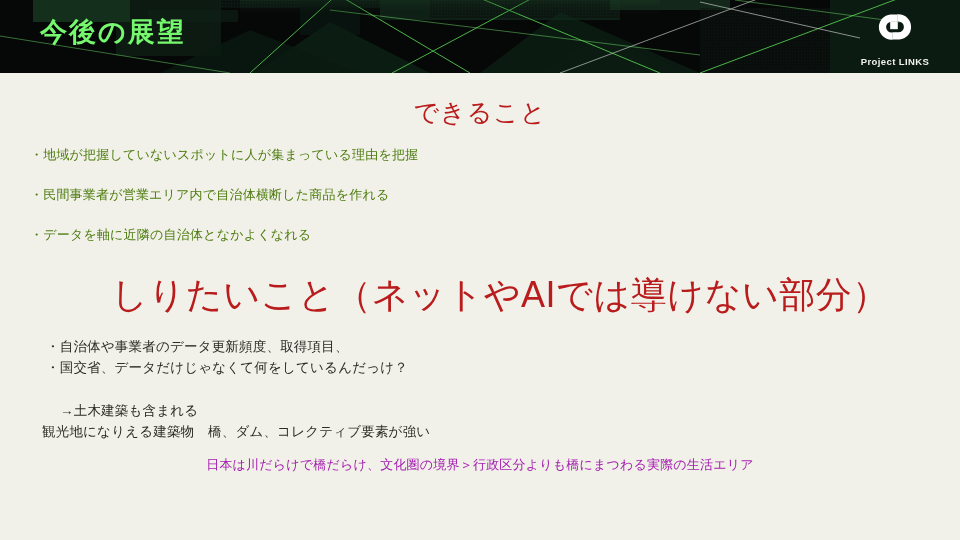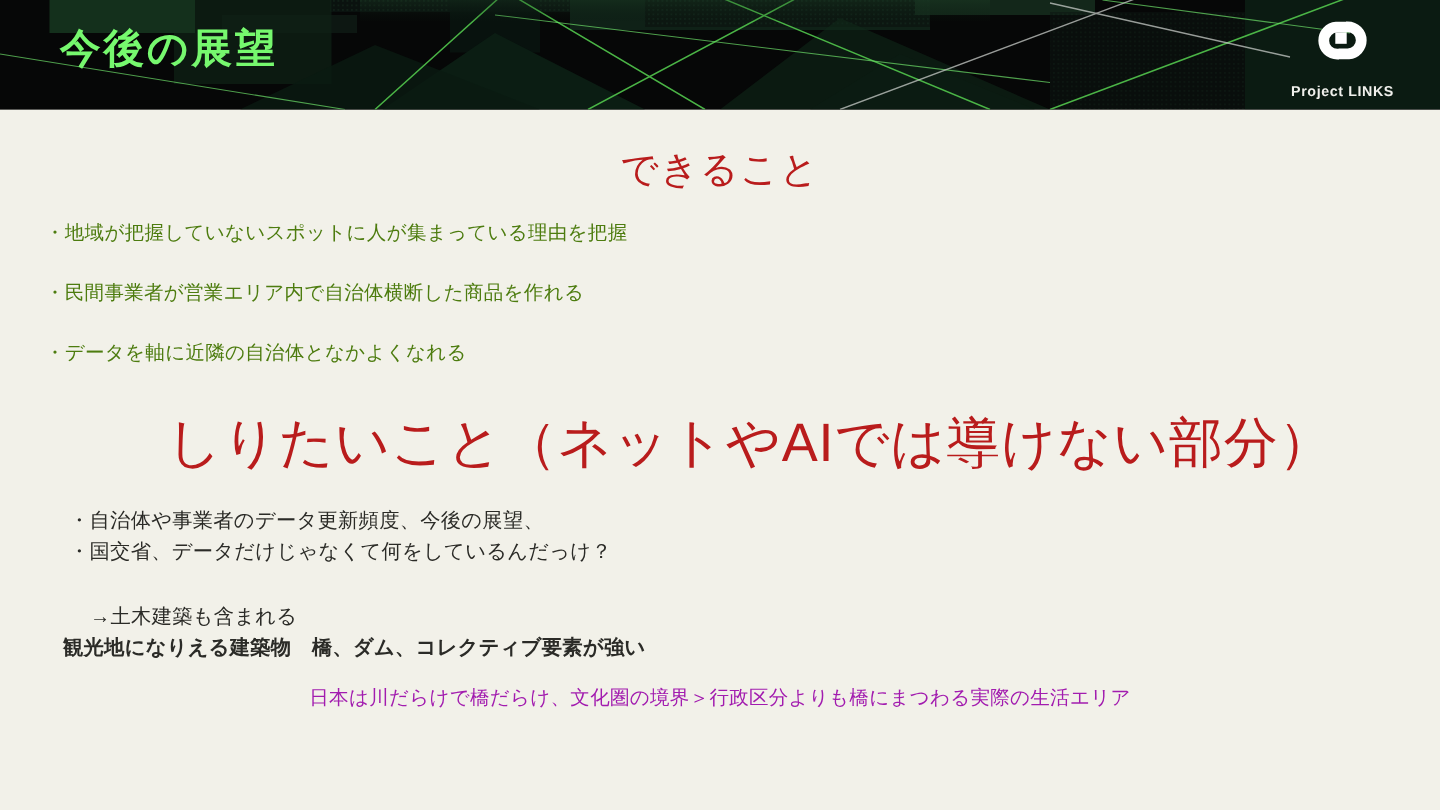--- a/index.html
+++ b/index.html
@@ -141,21 +141,21 @@
   }
   #list-want-to-know .line {
     font-size: 13.5px;
     color: #2b2b27;
     line-height: 1.52;
     white-space: nowrap;
     letter-spacing: 0.2px;
   }
   #list-want-to-know .line.indent-bullet { padding-left: 4px; }
   #list-want-to-know .line.indent-arrow  { padding-left: 18px; margin-top: 23px; }
-  #list-want-to-know .line.no-indent     { padding-left: 0px; font-weight: bold; }
+  #list-want-to-know .line.no-indent     { padding-left: 0px; }
 
   #closing-note {
     position: absolute;
     left: 0;
     right: 0;
     top: 456px;
     text-align: center;
     font-size: 13px;
     color: #a21caf;
     letter-spacing: 0.2px;
@@ -241,21 +241,21 @@
 
   <div id="list-can-do">
     <div class="line">・地域が把握していないスポットに人が集まっている理由を把握</div>
     <div class="line">・民間事業者が営業エリア内で自治体横断した商品を作れる</div>
     <div class="line">・データを軸に近隣の自治体となかよくなれる</div>
   </div>
 
   <div id="heading-shiritaikoto" class="section-heading">しりたいこと（ネットやAIでは導けない部分）</div>
 
   <div id="list-want-to-know">
-    <div class="line indent-bullet">・自治体や事業者のデータ更新頻度、今後の展望、</div>
+    <div class="line indent-bullet">・自治体や事業者のデータ更新頻度、取得項目、</div>
     <div class="line indent-bullet">・国交省、データだけじゃなくて何をしているんだっけ？</div>
     <div class="line indent-arrow">→土木建築も含まれる</div>
     <div class="line no-indent">観光地になりえる建築物　橋、ダム、コレクティブ要素が強い</div>
   </div>
 
   <div id="closing-note">日本は川だらけで橋だらけ、文化圏の境界＞行政区分よりも橋にまつわる実際の生活エリア</div>
 
 </div>
 
 </body></html>

